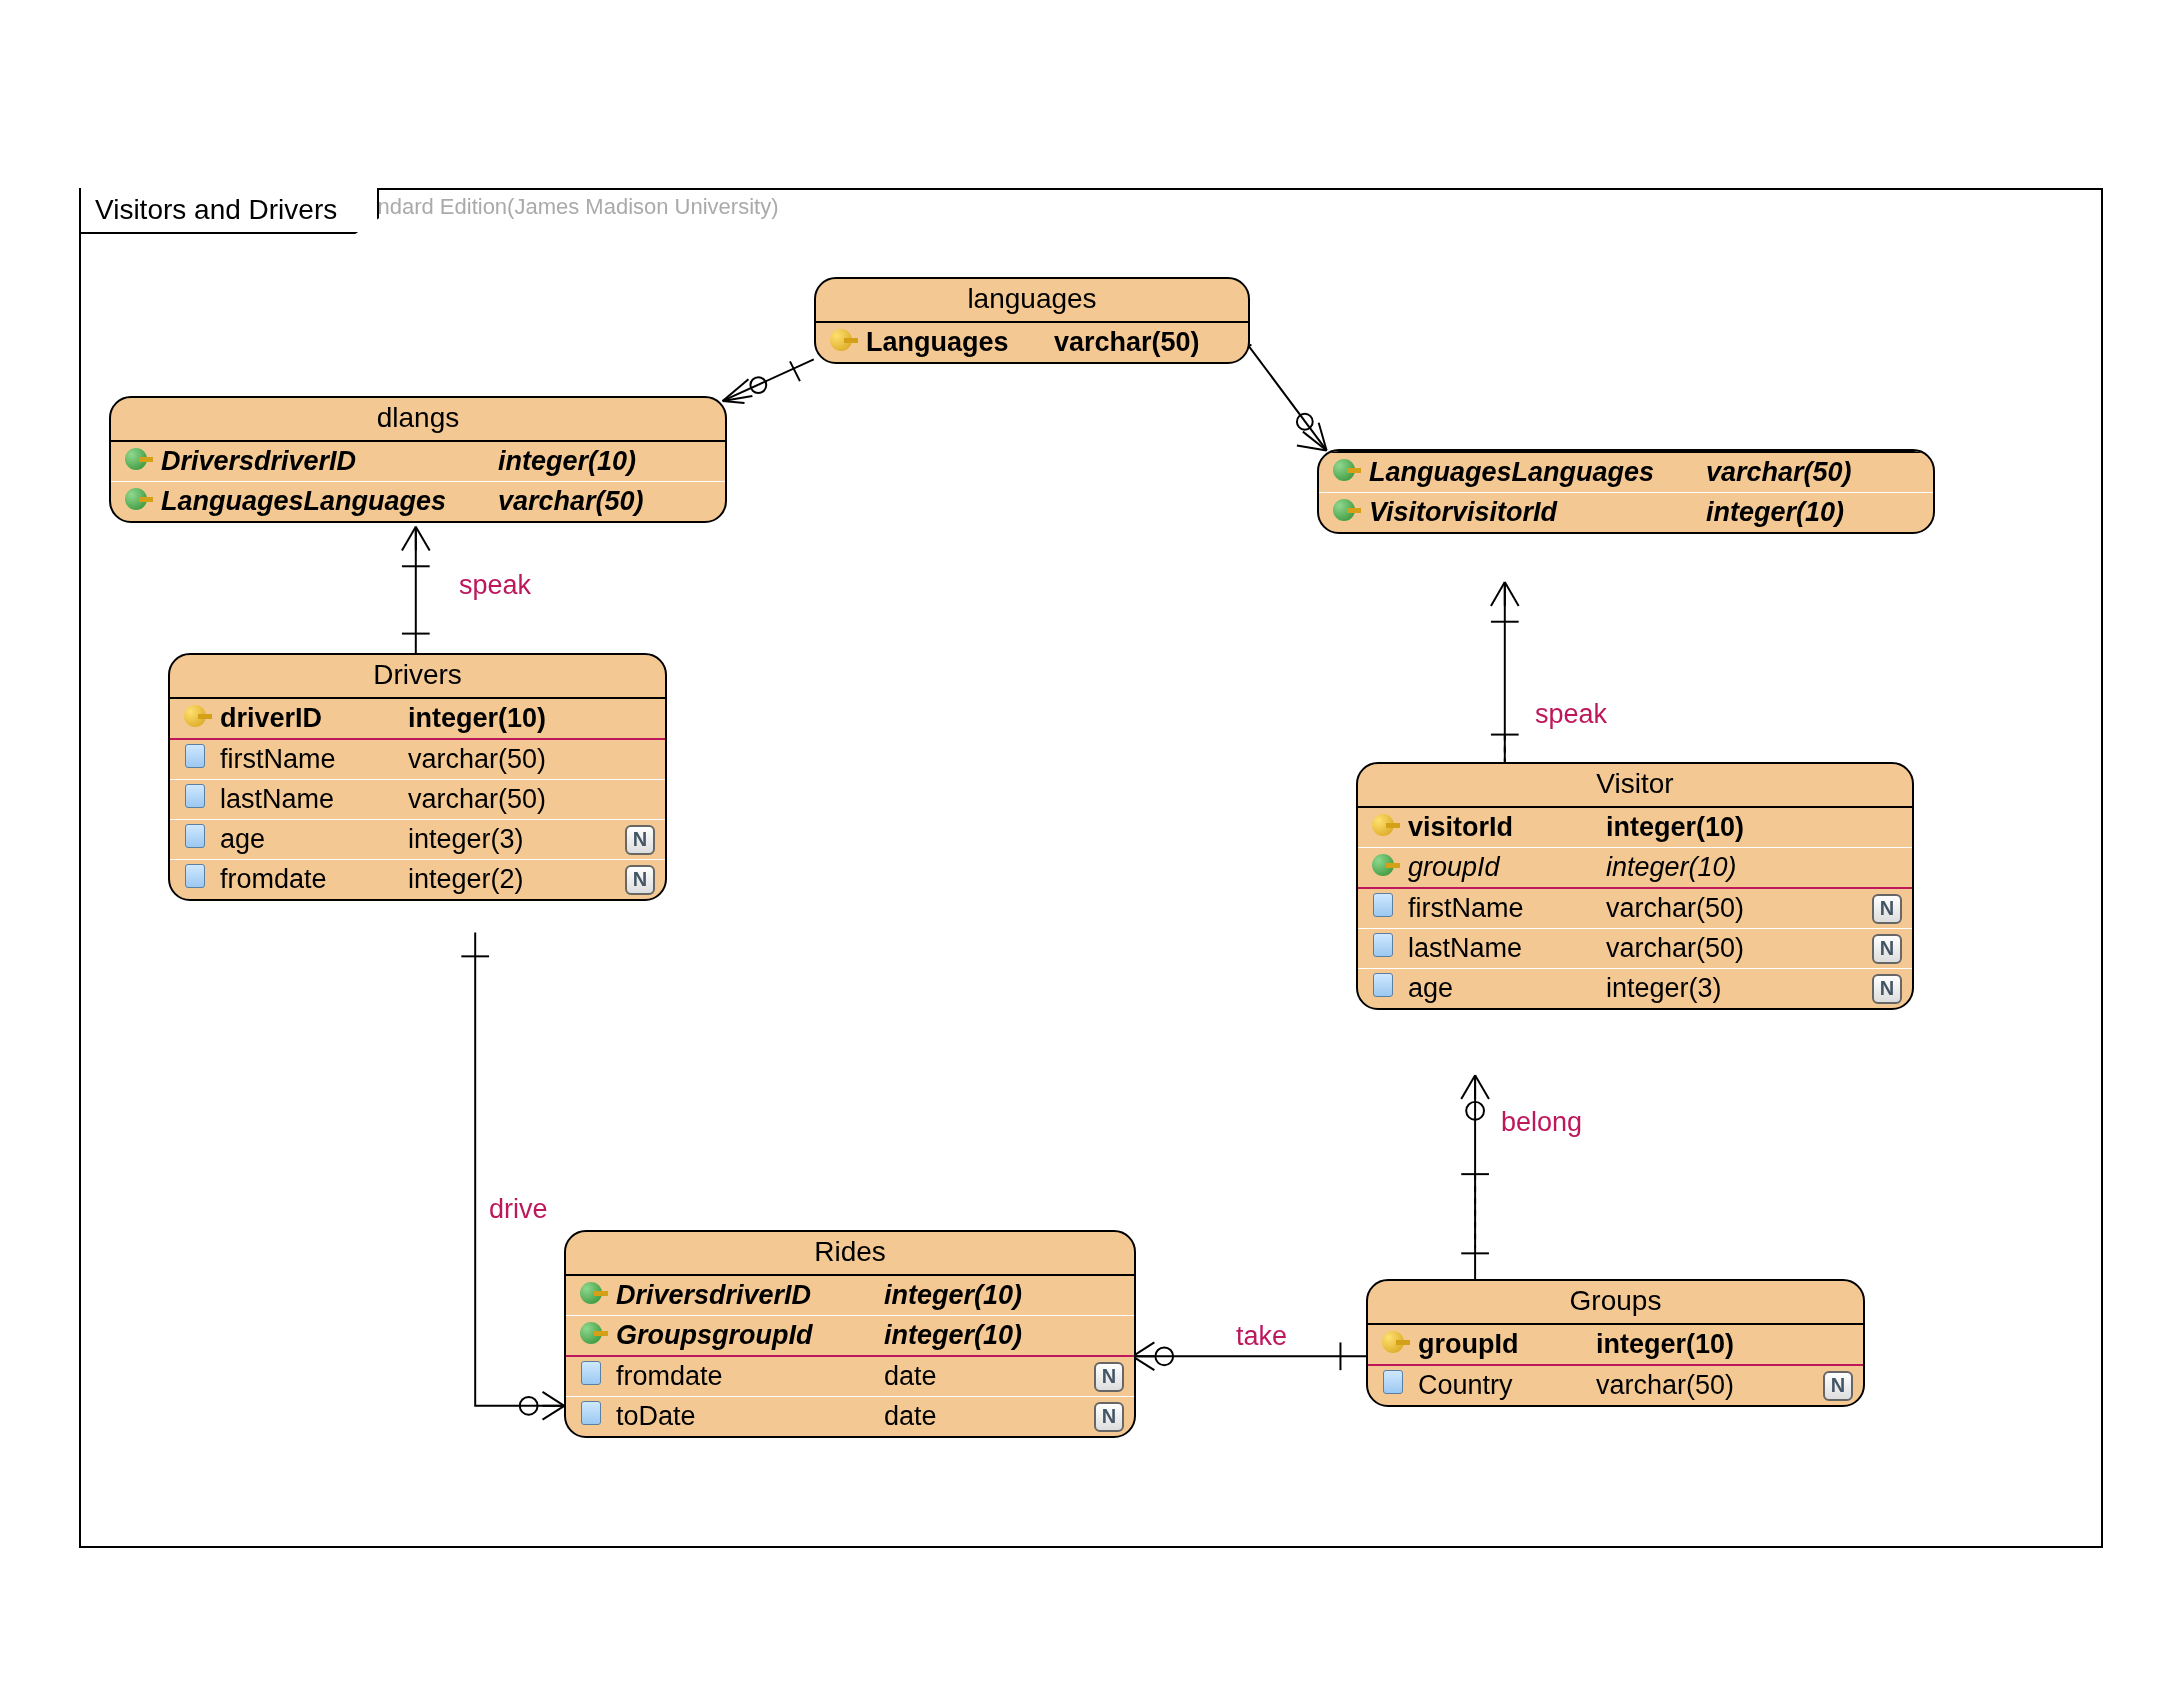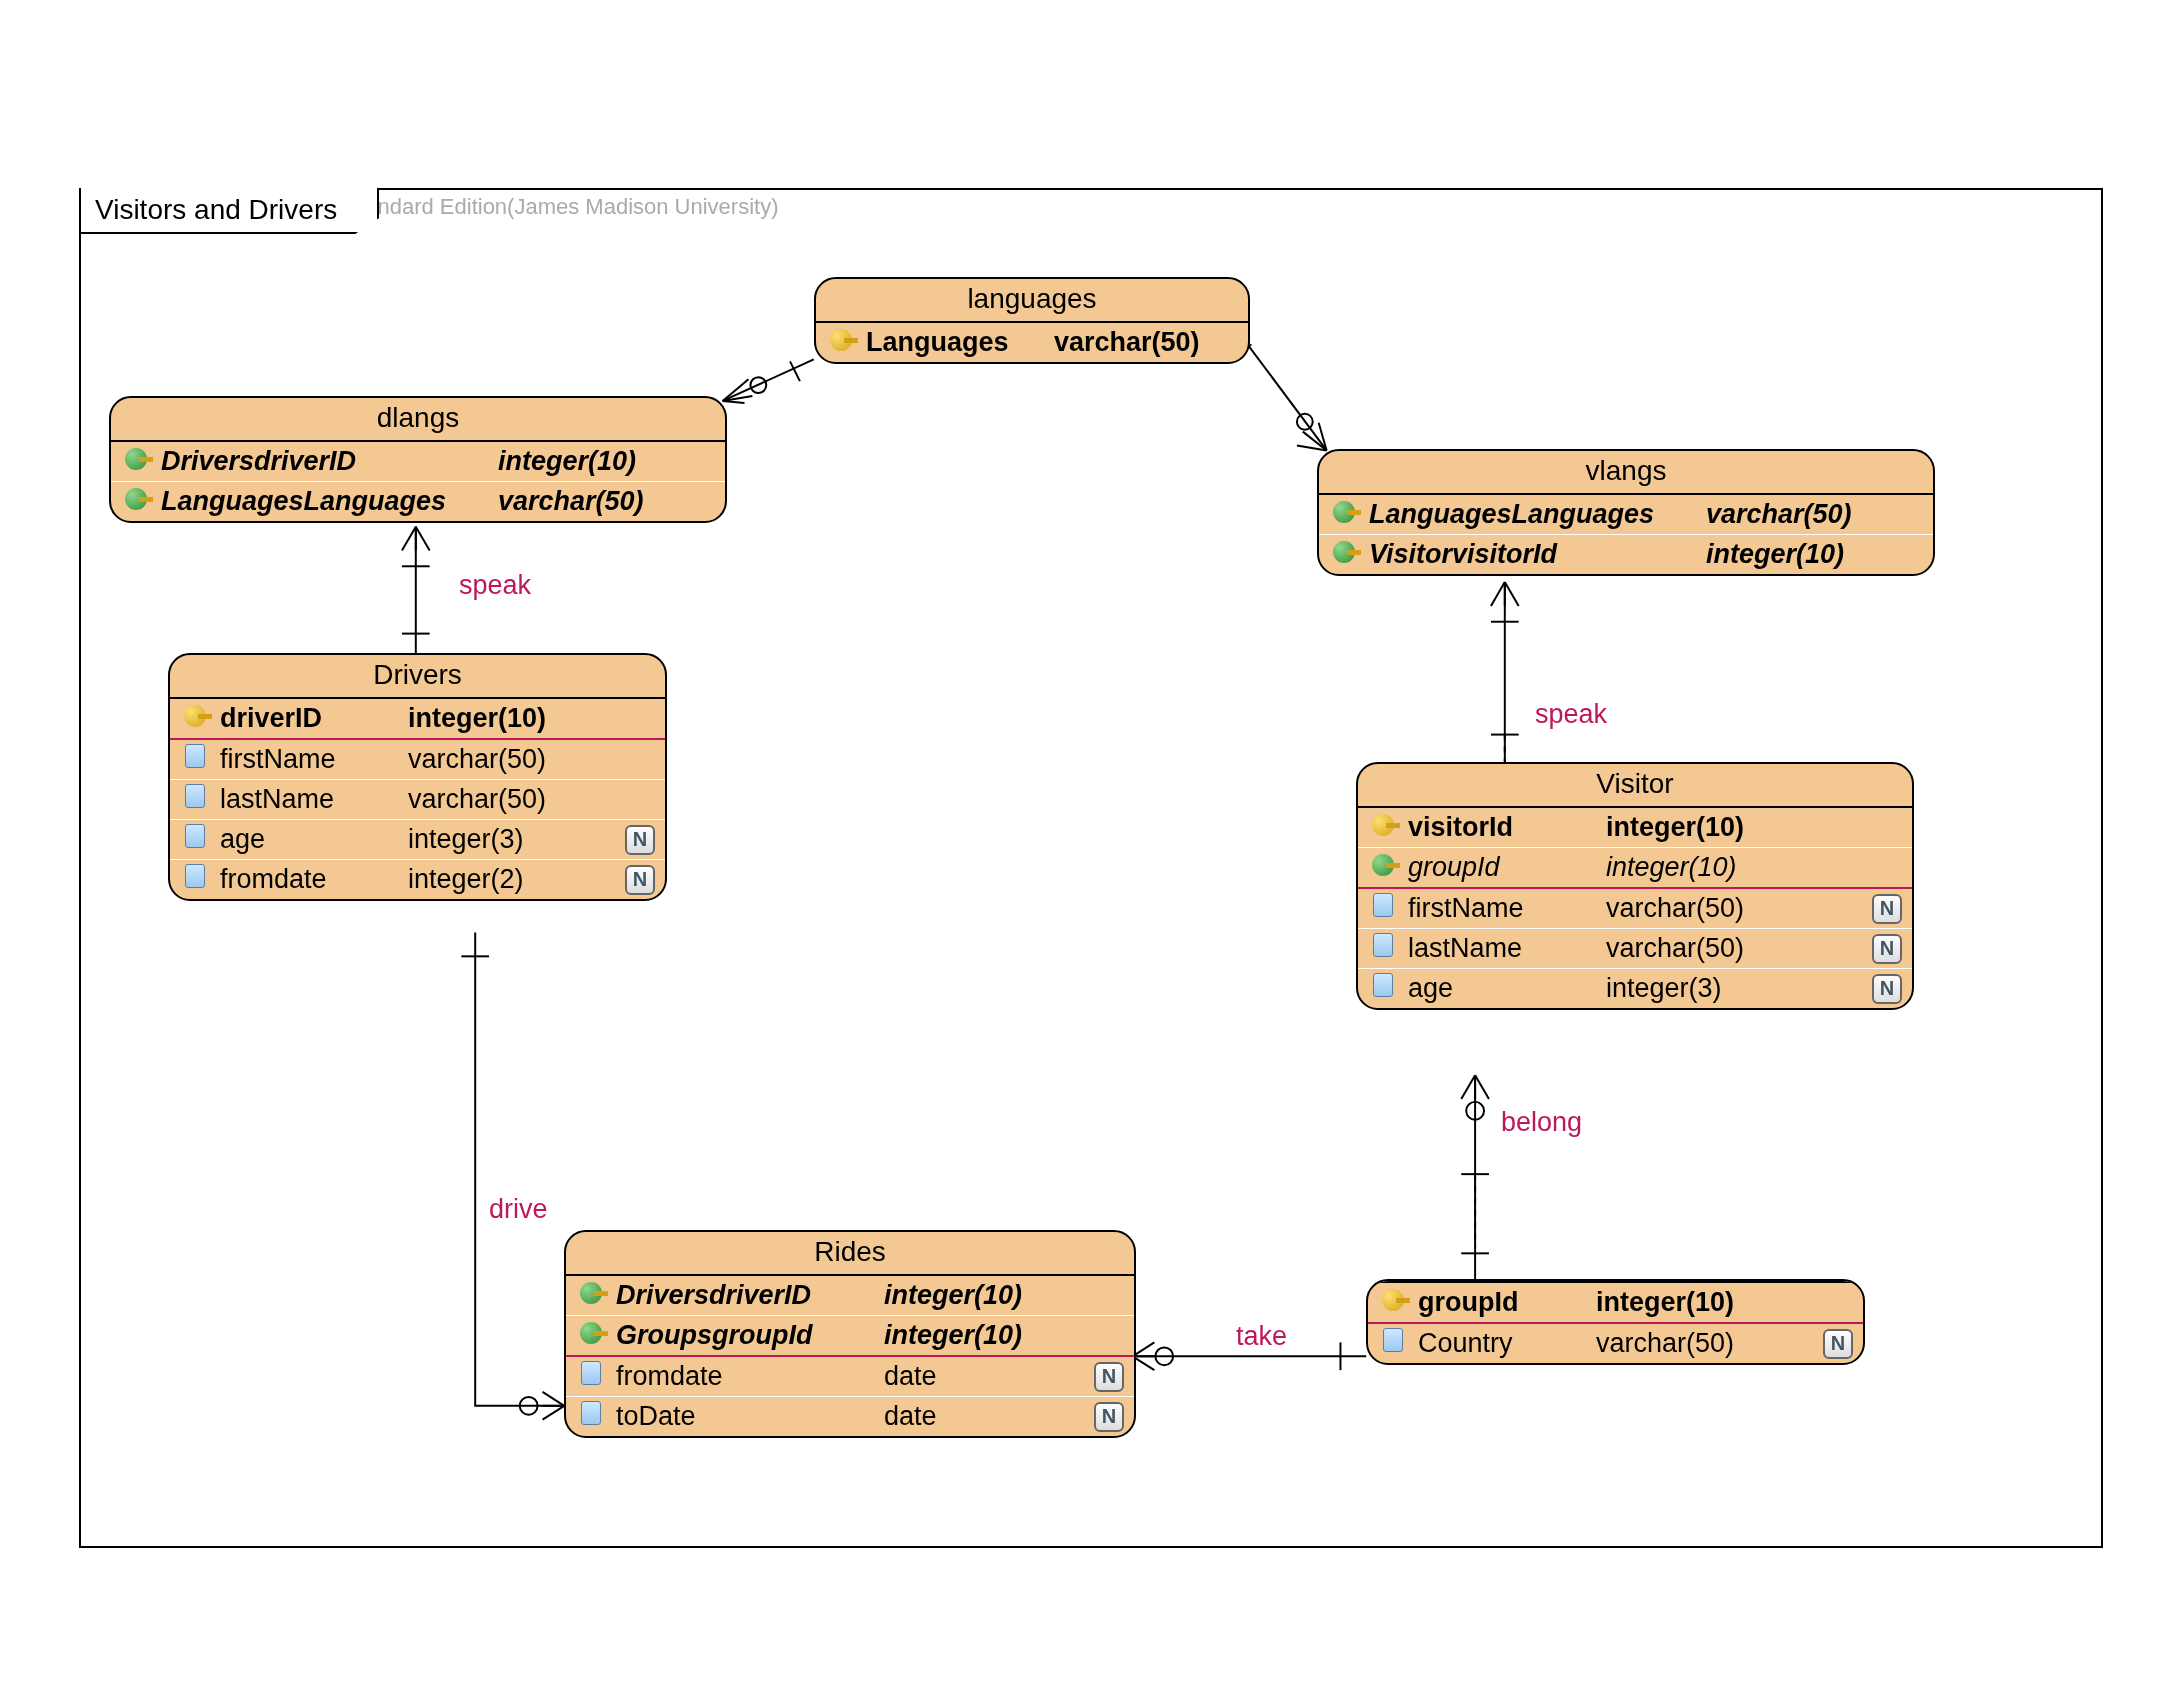--- a/index.html
+++ b/index.html
@@ -227,21 +227,20 @@
     <span class="type bold italic">integer(10)</span>
   </div>
   <div class="row">
     <span class="icon"><span class="fk-icon"></span></span>
     <span class="name bold italic" style="width:317px;">LanguagesLanguages</span>
     <span class="type bold italic">varchar(50)</span>
   </div>
 </div>
 
 <div class="entity" style="left:1317px; top:449px; width:614px;">
-  <div class="title">vlangs</div>
   <div class="row header">
     <span class="icon"><span class="fk-icon"></span></span>
     <span class="name bold italic" style="width:317px;">LanguagesLanguages</span>
     <span class="type bold italic">varchar(50)</span>
   </div>
   <div class="row">
     <span class="icon"><span class="fk-icon"></span></span>
     <span class="name bold italic" style="width:317px;">VisitorvisitorId</span>
     <span class="type bold italic">integer(10)</span>
   </div>
@@ -330,20 +329,21 @@
   </div>
   <div class="row">
     <span class="icon"><span class="col-icon"></span></span>
     <span class="name" style="width:248px;">toDate</span>
     <span class="type" style="width:158px;">date</span>
     <span class="nn">N</span>
   </div>
 </div>
 
 <div class="entity" style="left:1366px; top:1279px; width:495px;">
+  <div class="title">Groups</div>
   <div class="row header">
     <span class="icon"><span class="key-icon"></span></span>
     <span class="name bold" style="width:158px;">groupId</span>
     <span class="type bold">integer(10)</span>
   </div>
   <div class="row section">
     <span class="icon"><span class="col-icon"></span></span>
     <span class="name" style="width:158px;">Country</span>
     <span class="type" style="width:178px;">varchar(50)</span>
     <span class="nn">N</span>

